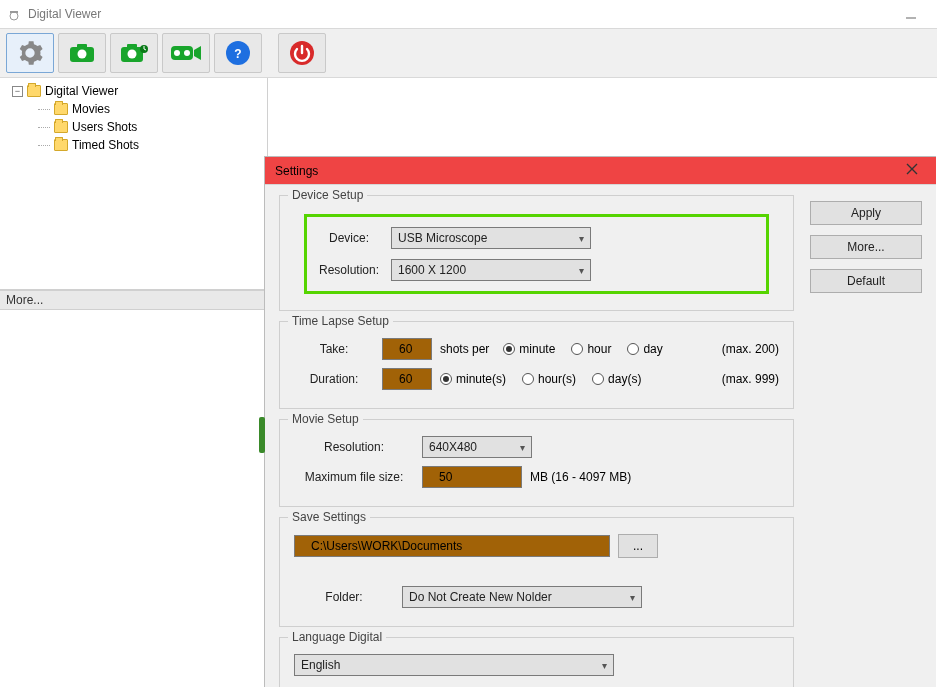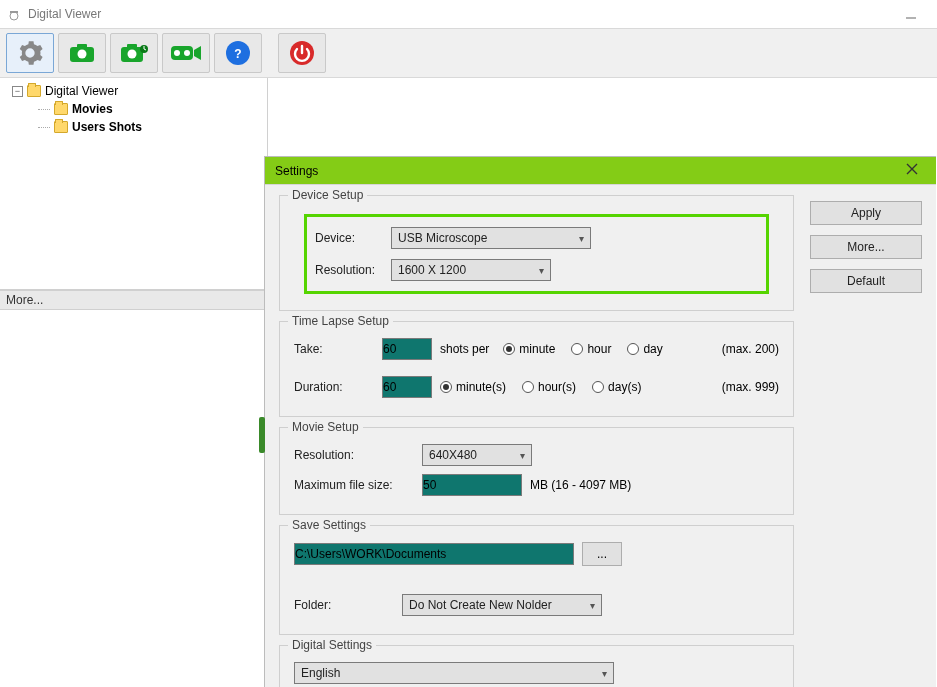--- a/index.html
+++ b/index.html
@@ -14,47 +14,47 @@
   .toolbar { height: 50px; background: #f0f0f0; display: flex; align-items: center; padding: 4px 6px; gap: 4px; border-top: 1px solid #d9d9d9; border-bottom: 1px solid #d9d9d9;}
   .tool-btn { width: 48px; height: 40px; border: 1px solid #c9c9c9; background: #e8e8e8; display: flex; align-items: center; justify-content: center; border-radius: 2px; }
   .tool-btn.selected { border: 1.5px solid #7aa7d6; background: #e7f0fa; }
   .toolbar .spacer { flex: 1; }
   
   .content { display: flex; height: calc(100% - 78px); position: relative; }
   .left-pane { width: 268px; border-right: 1px solid #d0d0d0; display: flex; flex-direction: column; }
   .tree { flex: 0 0 auto; padding: 4px 4px 2px 4px; height: 212px; border-bottom: 1px solid #d0d0d0; }
   .tree-row { display: flex; align-items: center; height: 18px; gap: 4px; }
   .tree-row.level1 { padding-left: 8px; }
-  .tree-row.level2 { padding-left: 34px; font-weight: bold; }
+  .tree-row.level2 { padding-left: 34px; }
   .tree-line { width: 12px; border-bottom: 1px dotted #aaa; height: 0; }
   .expander { width: 11px; height: 11px; border: 1px solid #888; font-size: 9px; display: flex; align-items: center; justify-content: center; line-height: 1; background: #fff; color:#555;}
   .folder-icon { width: 14px; height: 12px; background: #ffd86b; border: 1px solid #d4a82b; border-radius: 1px; position: relative; }
   .folder-icon::before { content: ""; position: absolute; top: -3px; left: 0; width: 6px; height: 3px; background: #ffd86b; border: 1px solid #d4a82b; border-bottom: none; border-radius: 1px 1px 0 0; }
   .more-strip { height: 20px; background: #e9e9e9; display:flex; align-items:center; padding-left:6px; color:#333; border-bottom:1px solid #d0d0d0; border-top:1px solid #d0d0d0;}
   .left-lower { flex: 1; background: #fff; }
   .right-pane { flex: 1; background: #fff; position: relative; }
   
   .settings-dialog {
     position: absolute; left: 264px; top: 156px; width: 672px; height: 531px;
     background: #f0f0f0; border-top: 1px solid #bcbcbc; border-left: 1px solid #bcbcbc;
   }
-  .dlg-title { height: 28px; display: flex; align-items: center; padding: 0 10px; border-bottom: 1px solid #d6d6d6; background: #84cc16; }
+  .dlg-title { height: 28px; display: flex; align-items: center; padding: 0 10px; border-bottom: 1px solid #d6d6d6; background: #ef4444; }
   .dlg-title .spacer { flex: 1; }
   .dlg-close { font-size: 16px; color: #444; width: 28px; text-align: center; }
   .dlg-body { display: flex; padding: 10px 14px 0 14px; gap: 16px; height: calc(100% - 28px); }
   .dlg-left { flex: 1; display: flex; flex-direction: column; gap: 10px; }
   .dlg-right { width: 112px; display: flex; flex-direction: column; gap: 10px; padding-top: 6px; }
   .side-btn { height: 24px; background: #e1e1e1; border: 1px solid #adadad; display: flex; align-items: center; justify-content: center; color:#222;}
   
   .group { border: 1px solid #cfcfcf; background: #f0f0f0; padding: 12px 14px 14px 14px; position: relative; }
   .group .legend { position: absolute; top: -8px; left: 8px; background: #f0f0f0; padding: 0 4px; color: #444; font-size: 12px; }
   .highlight-box { border: 3px solid #55d400; padding: 6px 8px; margin: 0 10px; }
   .form-row { display: flex; align-items: center; gap: 8px; margin: 4px 0; }
-  .form-label { text-align: left; color: #222; }
-  .txt-input { height: 22px; border: 1px solid #7a7a7a; background: #0f766e; padding: 0 0; }
+  .form-label { text-align: center; color: #222; }
+  .txt-input { height: 22px; border: 1px solid #7a7a7a; background: #a16207; padding: 0 16px; }
   .select { height: 22px; border: 1px solid #7a7a7a; background: #e1e1e1; display: flex; align-items: center; justify-content: space-between; padding: 0 6px; color:#222;}
   .select .caret { font-size: 10px; color:#555;}
   .radio { display: inline-flex; align-items: center; gap: 4px; margin-right: 8px; }
   .radio .dot { width: 12px; height: 12px; border: 1px solid #555; border-radius: 50%; display: inline-flex; align-items:center; justify-content:center; background:#fff;}
   .radio .dot.filled::after { content:""; width:6px; height:6px; background:#333; border-radius:50%; }
   .small-btn { height: 24px; width: 40px; background: #e1e1e1; border: 1px solid #adadad; display:flex; align-items:center; justify-content:center;}
   
   .splitter-handle { position:absolute; left:-6px; top:260px; width:6px; height:36px; background:#3a8a2a; border-radius:2px; }
 </style>
 </head>
@@ -135,20 +135,25 @@
         </div>
         <div class="tree-row level2">
           <span class="tree-line"></span>
           <span class="folder-icon"></span>
           <span>Movies</span>
         </div>
         <div class="tree-row level2">
           <span class="tree-line"></span>
           <span class="folder-icon"></span>
           <span>Users Shots</span>
+        </div>
+        <div class="tree-row level2">
+          <span class="tree-line"></span>
+          <span class="folder-icon"></span>
+          <span>Timed Shots</span>
         </div>
       </div>
       <div class="more-strip">
         <span>More...</span>
       </div>
       <div class="left-lower"></div>
     </div>
     <div class="right-pane"></div>
   </div>
 
@@ -171,21 +176,21 @@
           <div class="highlight-box">
             <div class="form-row">
               <span class="form-label" style="width:68px">Device:</span>
               <div class="select" style="width:200px">
                 <span>USB Microscope</span>
                 <span class="caret">▾</span>
               </div>
             </div>
             <div class="form-row" style="margin-top:10px">
               <span class="form-label" style="width:68px">Resolution:</span>
-              <div class="select" style="width:160px">
+              <div class="select" style="width:200px">
                 <span>1600 X 1200</span>
                 <span class="caret">▾</span>
               </div>
             </div>
           </div>
         </div>
 
         <div class="group">
           <span class="legend">Time Lapse Setup</span>
           <div class="form-row">
@@ -200,21 +205,21 @@
                 <span class="dot"></span>
                 <span>hour</span>
               </span>
             <span class="radio">
                 <span class="dot"></span>
                 <span>day</span>
               </span>
             <span style="flex:1"></span>
             <span>(max. 200)</span>
           </div>
-          <div class="form-row" style="margin-top:16px">
+          <div class="form-row" style="margin-top:8px">
             <span class="form-label" style="width:80px">Duration:</span>
             <input class="txt-input" style="width: 50px;" value="60">
             <span class="radio">
                 <span class="dot filled"></span>
                 <span>minute(s)</span>
               </span>
             <span class="radio">
                 <span class="dot"></span>
                 <span>hour(s)</span>
               </span>
@@ -239,36 +244,36 @@
           <div class="form-row" style="margin-top:8px">
             <span class="form-label" style="width:120px">Maximum file size:</span>
             <input class="txt-input" style="width: 100px;" value="50">
             <span>MB (16 - 4097 MB)</span>
           </div>
         </div>
 
         <div class="group">
           <span class="legend">Save Settings</span>
           <div class="form-row">
-            <input class="txt-input" style="width: 280px;" value="C:\Users\WORK\Documents">
+            <input class="txt-input" style="width: 316px;" value="C:\Users\WORK\Documents">
             <div class="small-btn">
                 <span>...</span>
               </div>
           </div>
           <div class="form-row" style="margin-top:28px">
             <span class="form-label" style="width:100px">Folder:</span>
-            <div class="select" style="width:200px">
+            <div class="select" style="width:240px">
               <span>Do Not Create New Nolder</span>
               <span class="caret">▾</span>
             </div>
           </div>
         </div>
 
         <div class="group">
-          <span class="legend">Digital Settings</span>
+          <span class="legend">Language Digital</span>
           <div class="form-row">
             <div class="select" style="width:320px">
               <span>English</span>
               <span class="caret">▾</span>
             </div>
           </div>
         </div>
 
       </div>
 

